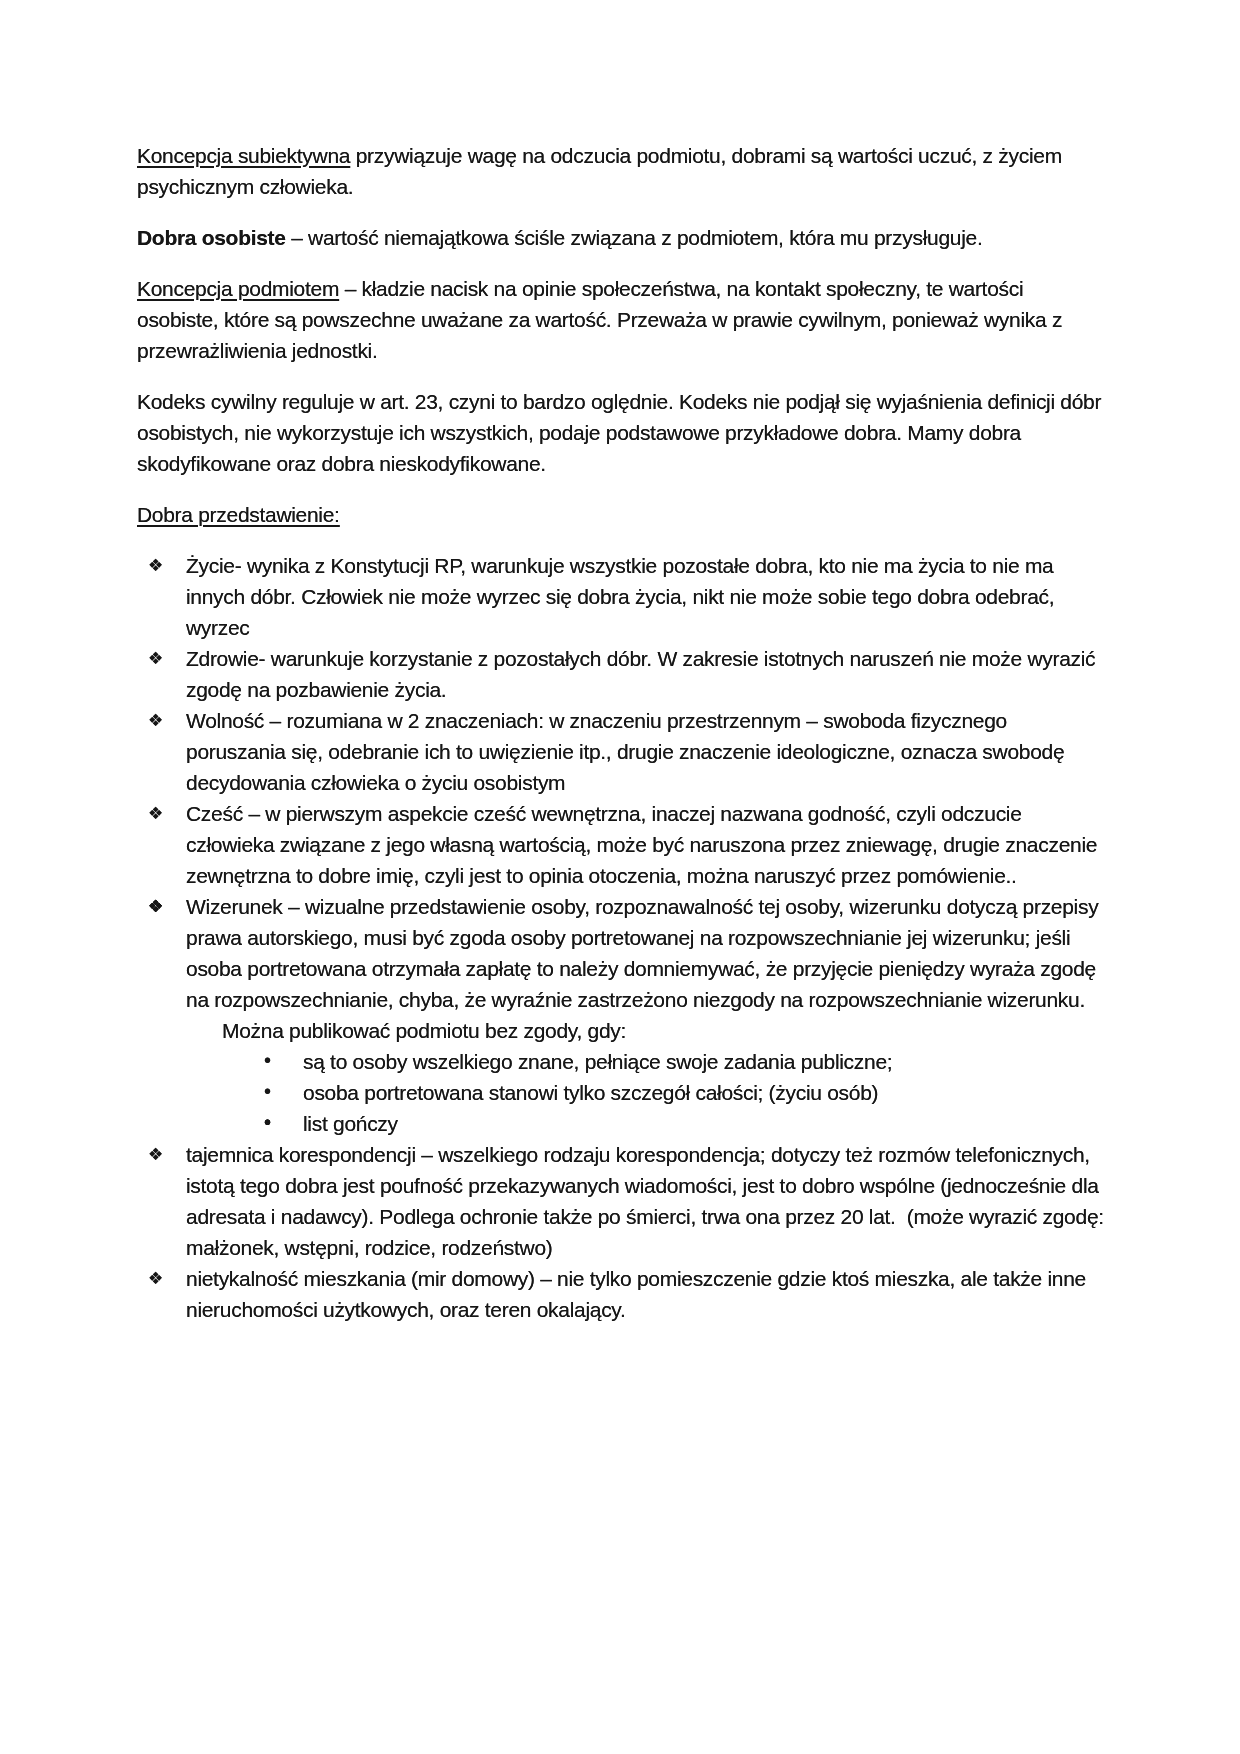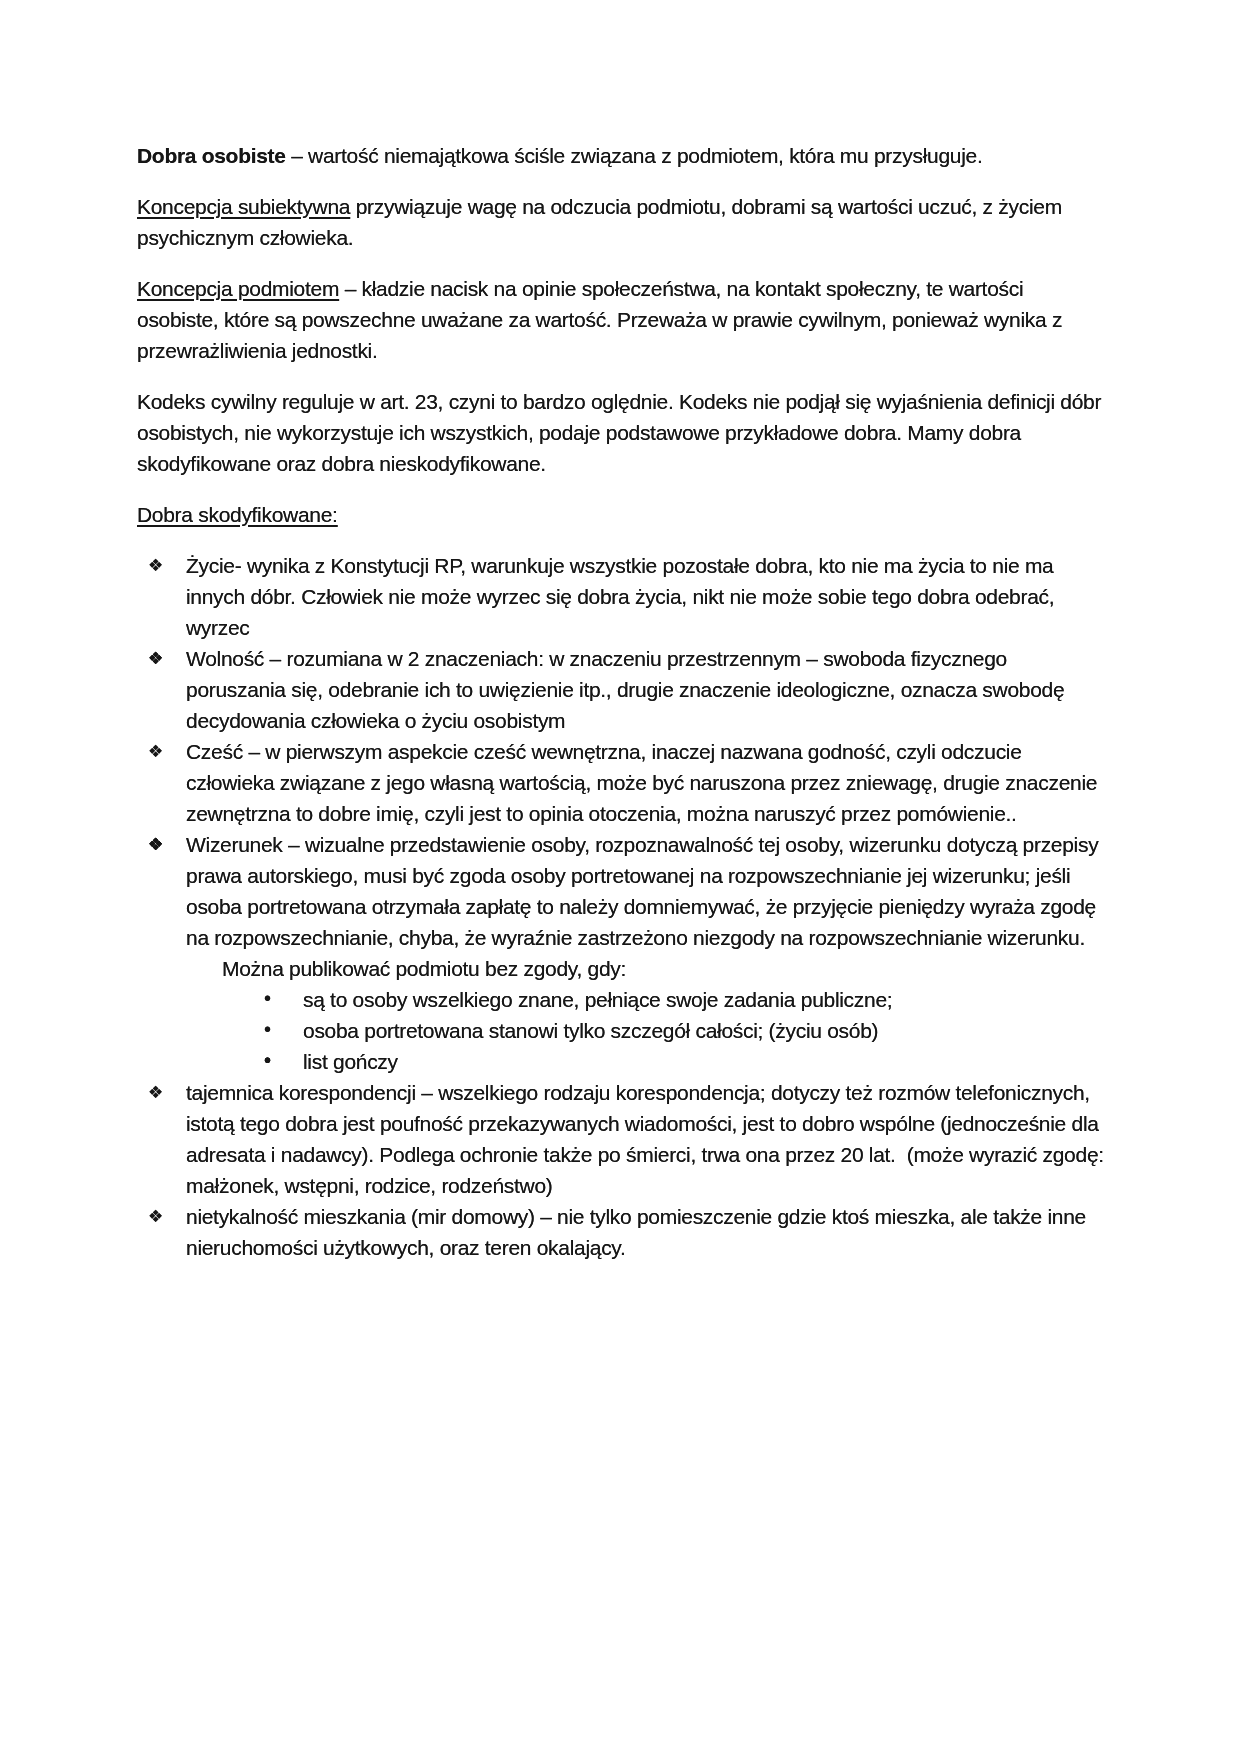--- a/index.html
+++ b/index.html
@@ -55,35 +55,35 @@
     top: -1px;
     font-size: 20px;
     line-height: 31px;
   }
 </style>
 </head>
 <body>
 
 <div class="page">
 
+  <p class="para"><span class="u t">Koncepcja subiektywna</span><span class="t"> przywiązuje wagę na odczucia podmiotu, dobrami są wartości uczuć, z życiem psychicznym człowieka.</span></p>
+
   <p class="para"><span class="b t">Dobra osobiste</span><span class="t"> – wartość niemajątkowa ściśle związana z podmiotem, która mu przysługuje.</span></p>
-
-  <p class="para"><span class="u t">Koncepcja subiektywna</span><span class="t"> przywiązuje wagę na odczucia podmiotu, dobrami są wartości uczuć, z życiem psychicznym człowieka.</span></p>
 
   <p class="para"><span class="u t">Koncepcja podmiotem</span><span class="t"> – kładzie nacisk na opinie społeczeństwa, na kontakt społeczny, te wartości osobiste, które są powszechne uważane za wartość. Przeważa w prawie cywilnym, ponieważ wynika z przewrażliwienia jednostki.</span></p>
 
   <p class="para"><span class="t">Kodeks cywilny reguluje w art. 23, czyni to bardzo oględnie. Kodeks nie podjął się wyjaśnienia definicji dóbr osobistych, nie wykorzystuje ich wszystkich, podaje podstawowe przykładowe dobra. Mamy dobra skodyfikowane oraz dobra nieskodyfikowane.</span></p>
 
-  <p class="para"><span class="u t">Dobra skodyfikowane:</span></p>
+  <p class="para"><span class="u t">Dobra przedstawienie:</span></p>
 
   <div class="list">
 
     <div class="item"><span class="marker">❖</span><span class="t">Życie- wynika z Konstytucji RP, warunkuje wszystkie pozostałe dobra, kto nie ma życia to nie ma innych dóbr. Człowiek nie może wyrzec się dobra życia, nikt nie może sobie tego dobra odebrać, wyrzec</span></div>
 
-    <div class="item"><span class="marker">❖</span></div>
+    <div class="item"><span class="marker">❖</span><span class="t">Zdrowie- warunkuje korzystanie z pozostałych dóbr. W zakresie istotnych naruszeń nie może wyrazić zgodę na pozbawienie życia.</span></div>
 
     <div class="item"><span class="marker">❖</span><span class="t">Wolność – rozumiana w 2 znaczeniach: w znaczeniu przestrzennym – swoboda fizycznego poruszania się, odebranie ich to uwięzienie itp., drugie znaczenie ideologiczne, oznacza swobodę decydowania człowieka o życiu osobistym</span></div>
 
     <div class="item"><span class="marker">❖</span><span class="t">Cześć – w pierwszym aspekcie cześć wewnętrzna, inaczej nazwana godność, czyli odczucie człowieka związane z jego własną wartością, może być naruszona przez zniewagę, drugie znaczenie zewnętrzna to dobre imię, czyli jest to opinia otoczenia, można naruszyć przez pomówienie..</span></div>
 
     <div class="item"><span class="marker">❖</span></div>
 
     <div class="item"><span class="marker">❖</span></div>
 
     <div class="item">

